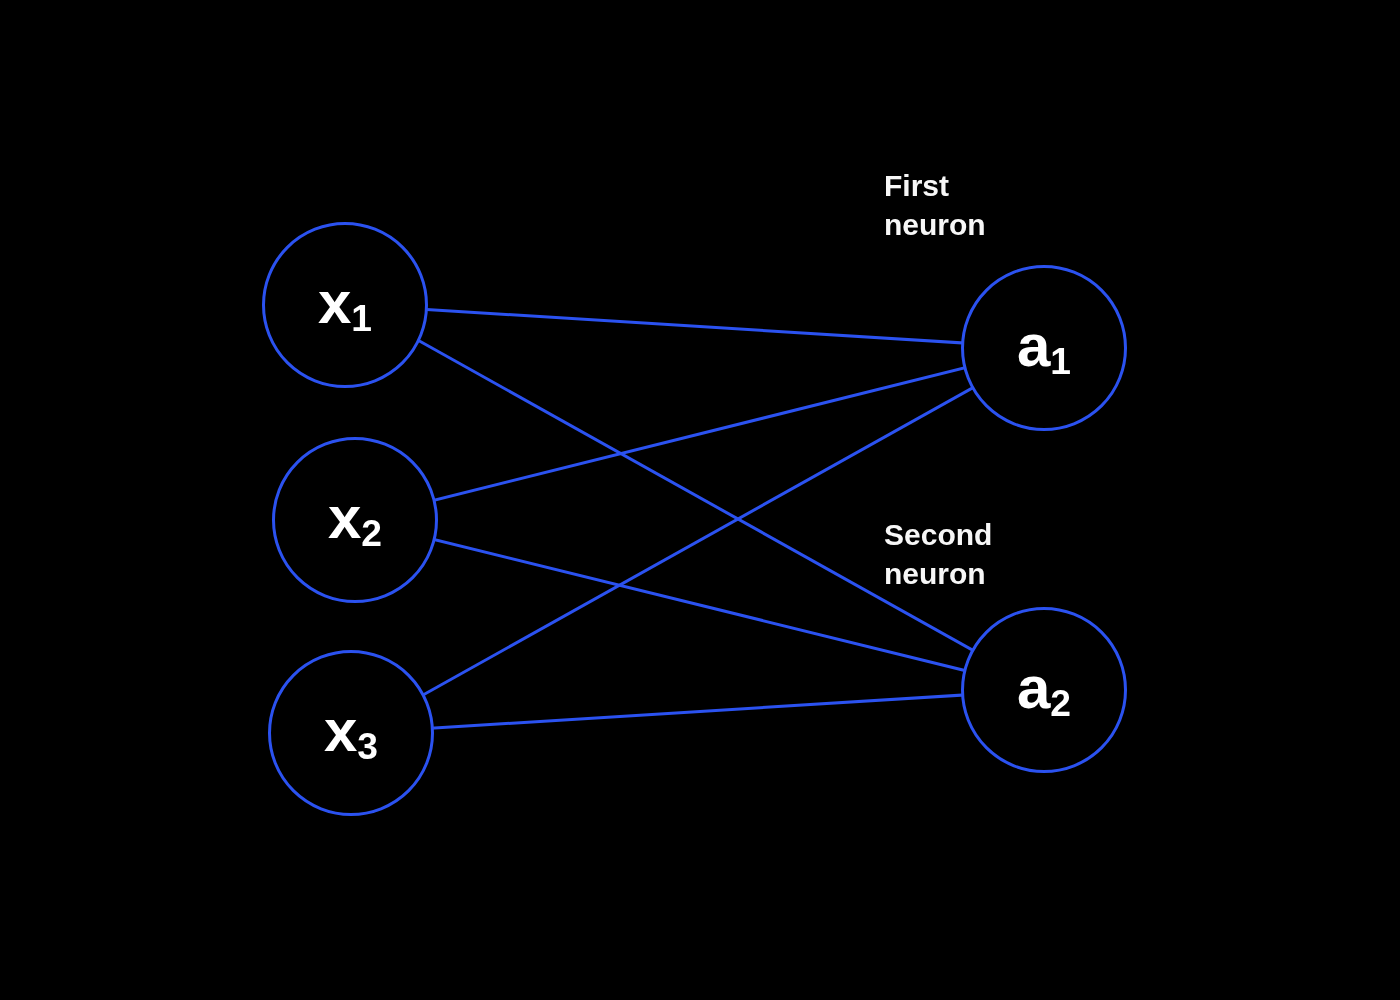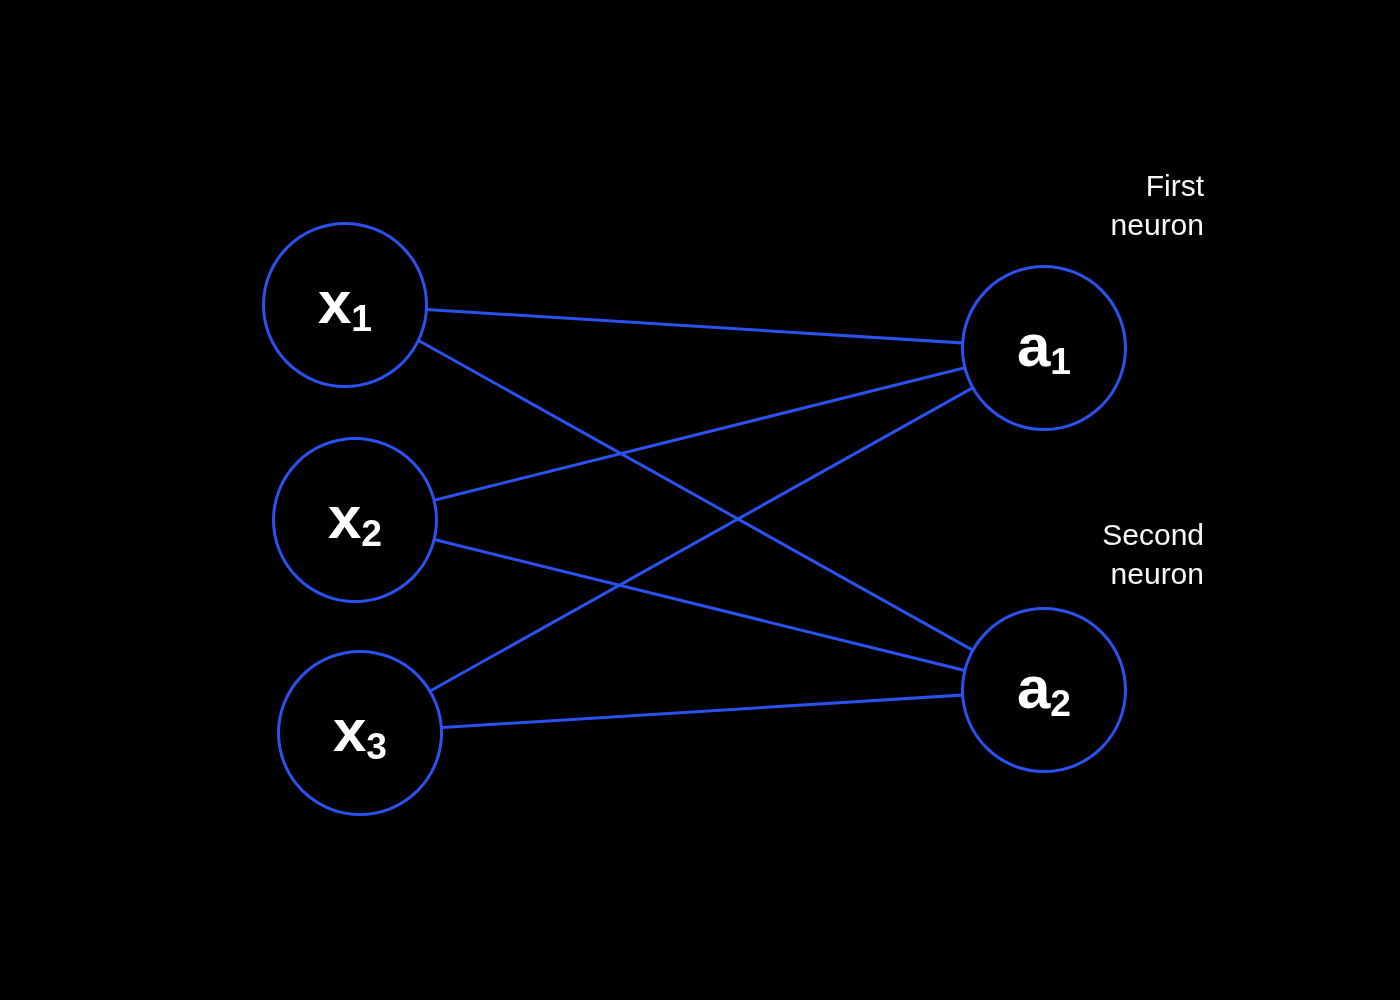--- a/index.html
+++ b/index.html
@@ -44,30 +44,30 @@
     font-weight: 600;
     line-height: 1;
     letter-spacing: 0;
   }
   .node-label .sub {
     font-size: 0.62em;
     vertical-align: -0.22em;
   }
   .node-x1 { left: 262px; top: 222px; }
   .node-x2 { left: 272px; top: 437px; }
-  .node-x3 { left: 277px; top: 650px; text-align: center; }
+  .node-x3 { left: 268px; top: 650px; text-align: center; }
   .node-a1 { left: 961px; top: 265px; }
   .node-a2 { left: 961px; top: 607px; }
   .annotation {
     position: absolute;
     width: 320px;
-    text-align: right;
+    text-align: left;
     color: #f7f7f7;
     font-size: 30px;
-    font-weight: 400;
+    font-weight: 700;
     line-height: 39px;
     z-index: 1;
   }
   .annotation-first  { left: 884px; top: 166px; }
   .annotation-second { left: 884px; top: 503px; margin-top: 12px; }
 </style>
 </head>
 <body>
 
 <div class="stage">

